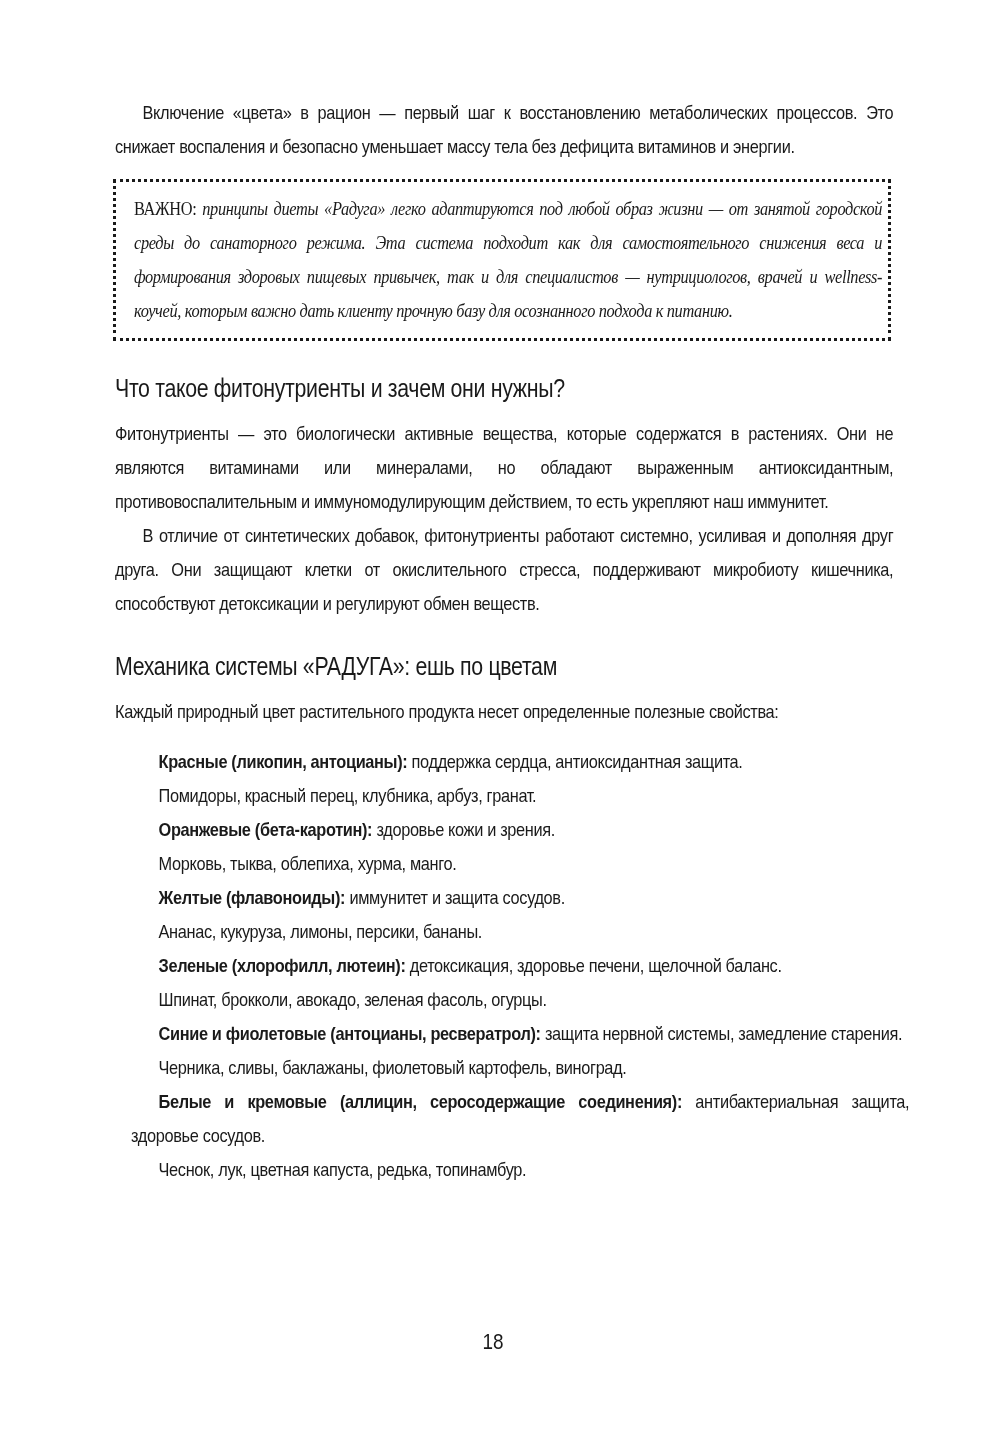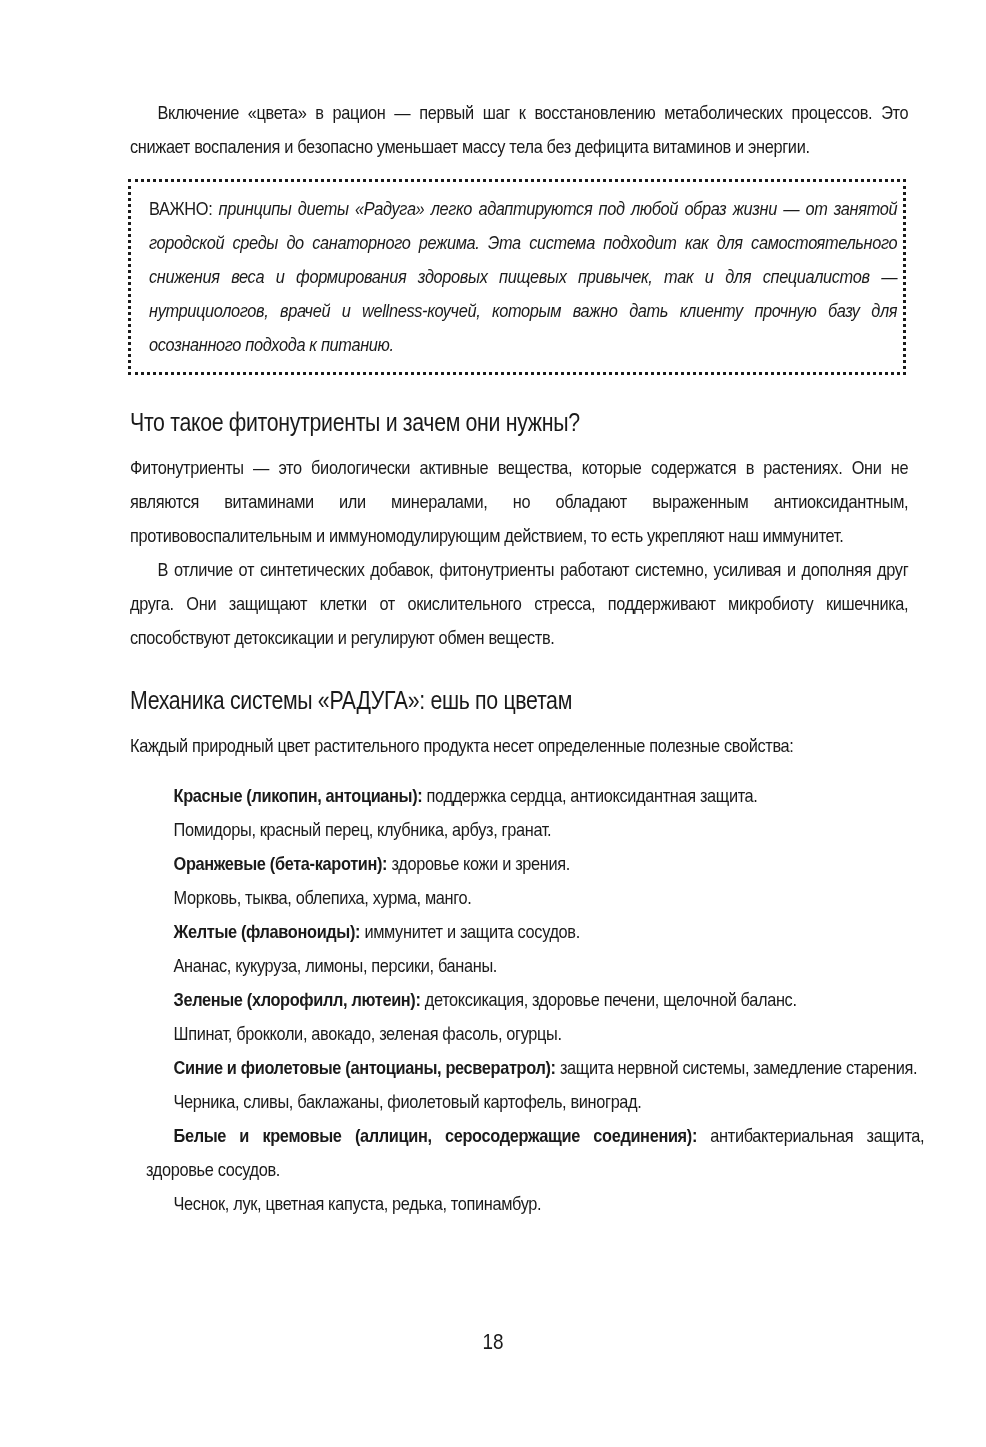--- a/index.html
+++ b/index.html
@@ -10,21 +10,21 @@
     body {
       width: 986px;
       height: 1447px;
       position: relative;
       overflow: hidden;
       color: #1a1a1a;
       font-family: "Liberation Sans", sans-serif;
     }
     .page {
       position: absolute;
-      left: 130px;
+      left: 115px;
       top: 96px;
       width: 778px;
     }
     .para {
       font-size: 19px;
       line-height: 34px;
       text-align: justify;
       margin: 0;
       letter-spacing: -0.4px;
       transform: scaleX(0.86);
@@ -33,20 +33,21 @@
     }
     .indent { text-indent: 32px; }
     .note-box {
       position: relative;
       margin-top: 15px;
       margin-left: -2px;
       width: 778px;
       border: 3px dotted #1a1a1a;
       padding: 10px 0 10px 0;
       box-sizing: border-box;
+      font-family: Liberation Serif, serif;
     }
     .note-text {
       font-size: 19px;
       line-height: 34px;
       text-align: justify;
       margin: 0 0 0 18px;
       letter-spacing: -0.4px;
       transform: scaleX(0.86);
       transform-origin: left top;
       width: 870px;

